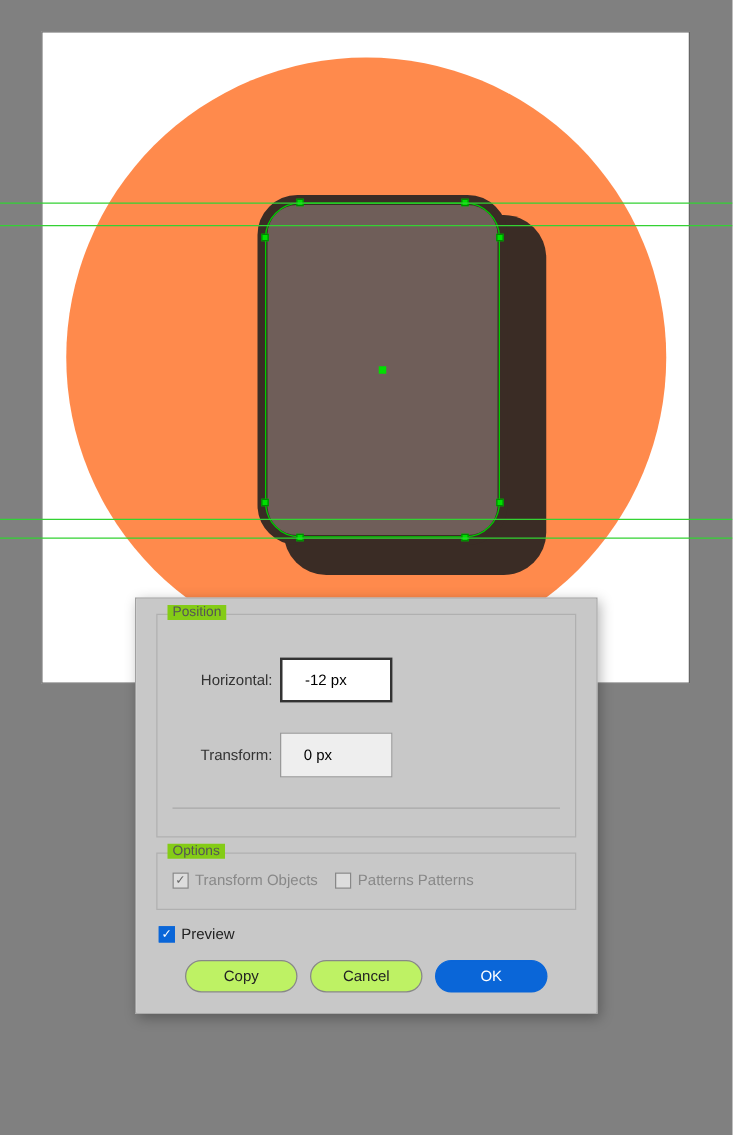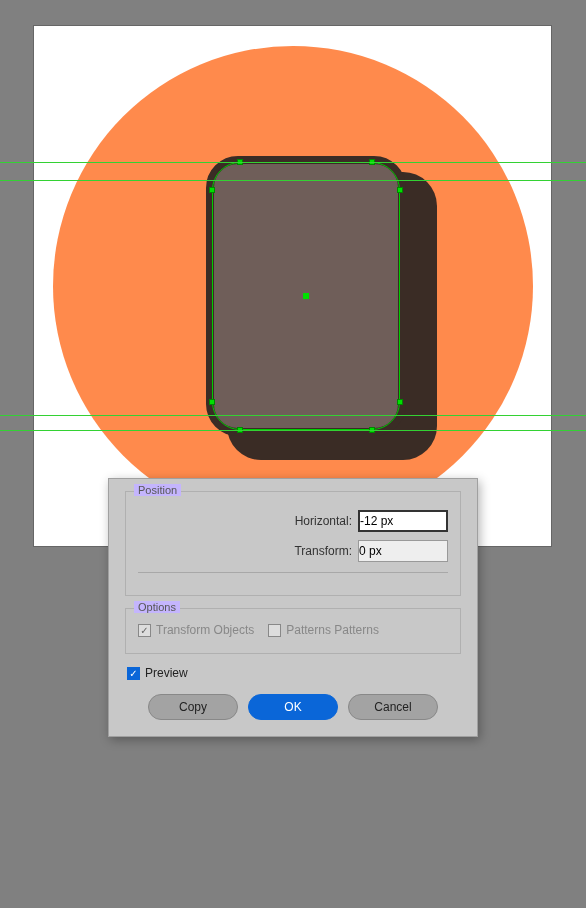--- a/index.html
+++ b/index.html
@@ -106,45 +106,44 @@
     border: 1px solid #b0b0b0;
     padding: 10px 12px 12px 12px;
     margin-bottom: 12px;
     position: relative;
     background: #c8c8c8;
   }
   .group-label {
     position: absolute;
     top: -8px;
     left: 8px;
-    background: #c4b5fd;
+    background: #84cc16;
     padding: 0 4px;
     font-size: 11px;
     color: #555;
     text-align: right;
   }
   .row {
     display: flex;
     align-items: center;
-    margin: 8px 0;
-    justify-content: flex-end;
+    margin: 24px 0;
   }
   .row label {
     width: 80px;
     text-align: right;
     margin-right: 6px;
     color: #333;
     font-size: 12px;
   }
   .row input[type="text"] {
     width: 90px;
-    height: 22px;
+    height: 36px;
     border: 1px solid #999;
     background: #eee;
-    padding: 0 0;
+    padding: 0 18px;
     font-size: 12px;
   }
   .row input.focused {
     border: 2px solid #333;
     background: #fff;
   }
   .hr {
     border: none;
     border-top: 1px solid #a8a8a8;
     margin: 10px 0;
@@ -201,21 +200,21 @@
     display: flex;
     gap: 10px;
     justify-content: center;
     margin-top: 6px;
   }
   .btn {
     width: 90px;
     height: 26px;
     border-radius: 13px;
     border: 1px solid #888;
-    background: #a3a3a3;
+    background: #bef264;
     font-size: 12px;
     display: inline-flex;
     align-items: center;
     justify-content: center;
     cursor: pointer;
   }
   .btn.primary {
     background: #0a66d8;
     border-color: #0a66d8;
     color: #fff;
@@ -278,17 +277,17 @@
 
     <div class="check-row" style="margin:10px 0 14px 2px;">
       <span class="chk active">
         <span class="box">✓</span>
         <span>Preview</span>
       </span>
     </div>
 
     <div class="buttons">
       <div class="btn">Copy</div>
+      <div class="btn">Cancel</div>
       <div class="btn primary">OK</div>
-      <div class="btn">Cancel</div>
     </div>
   </div>
 </div>
 
 </body></html>

